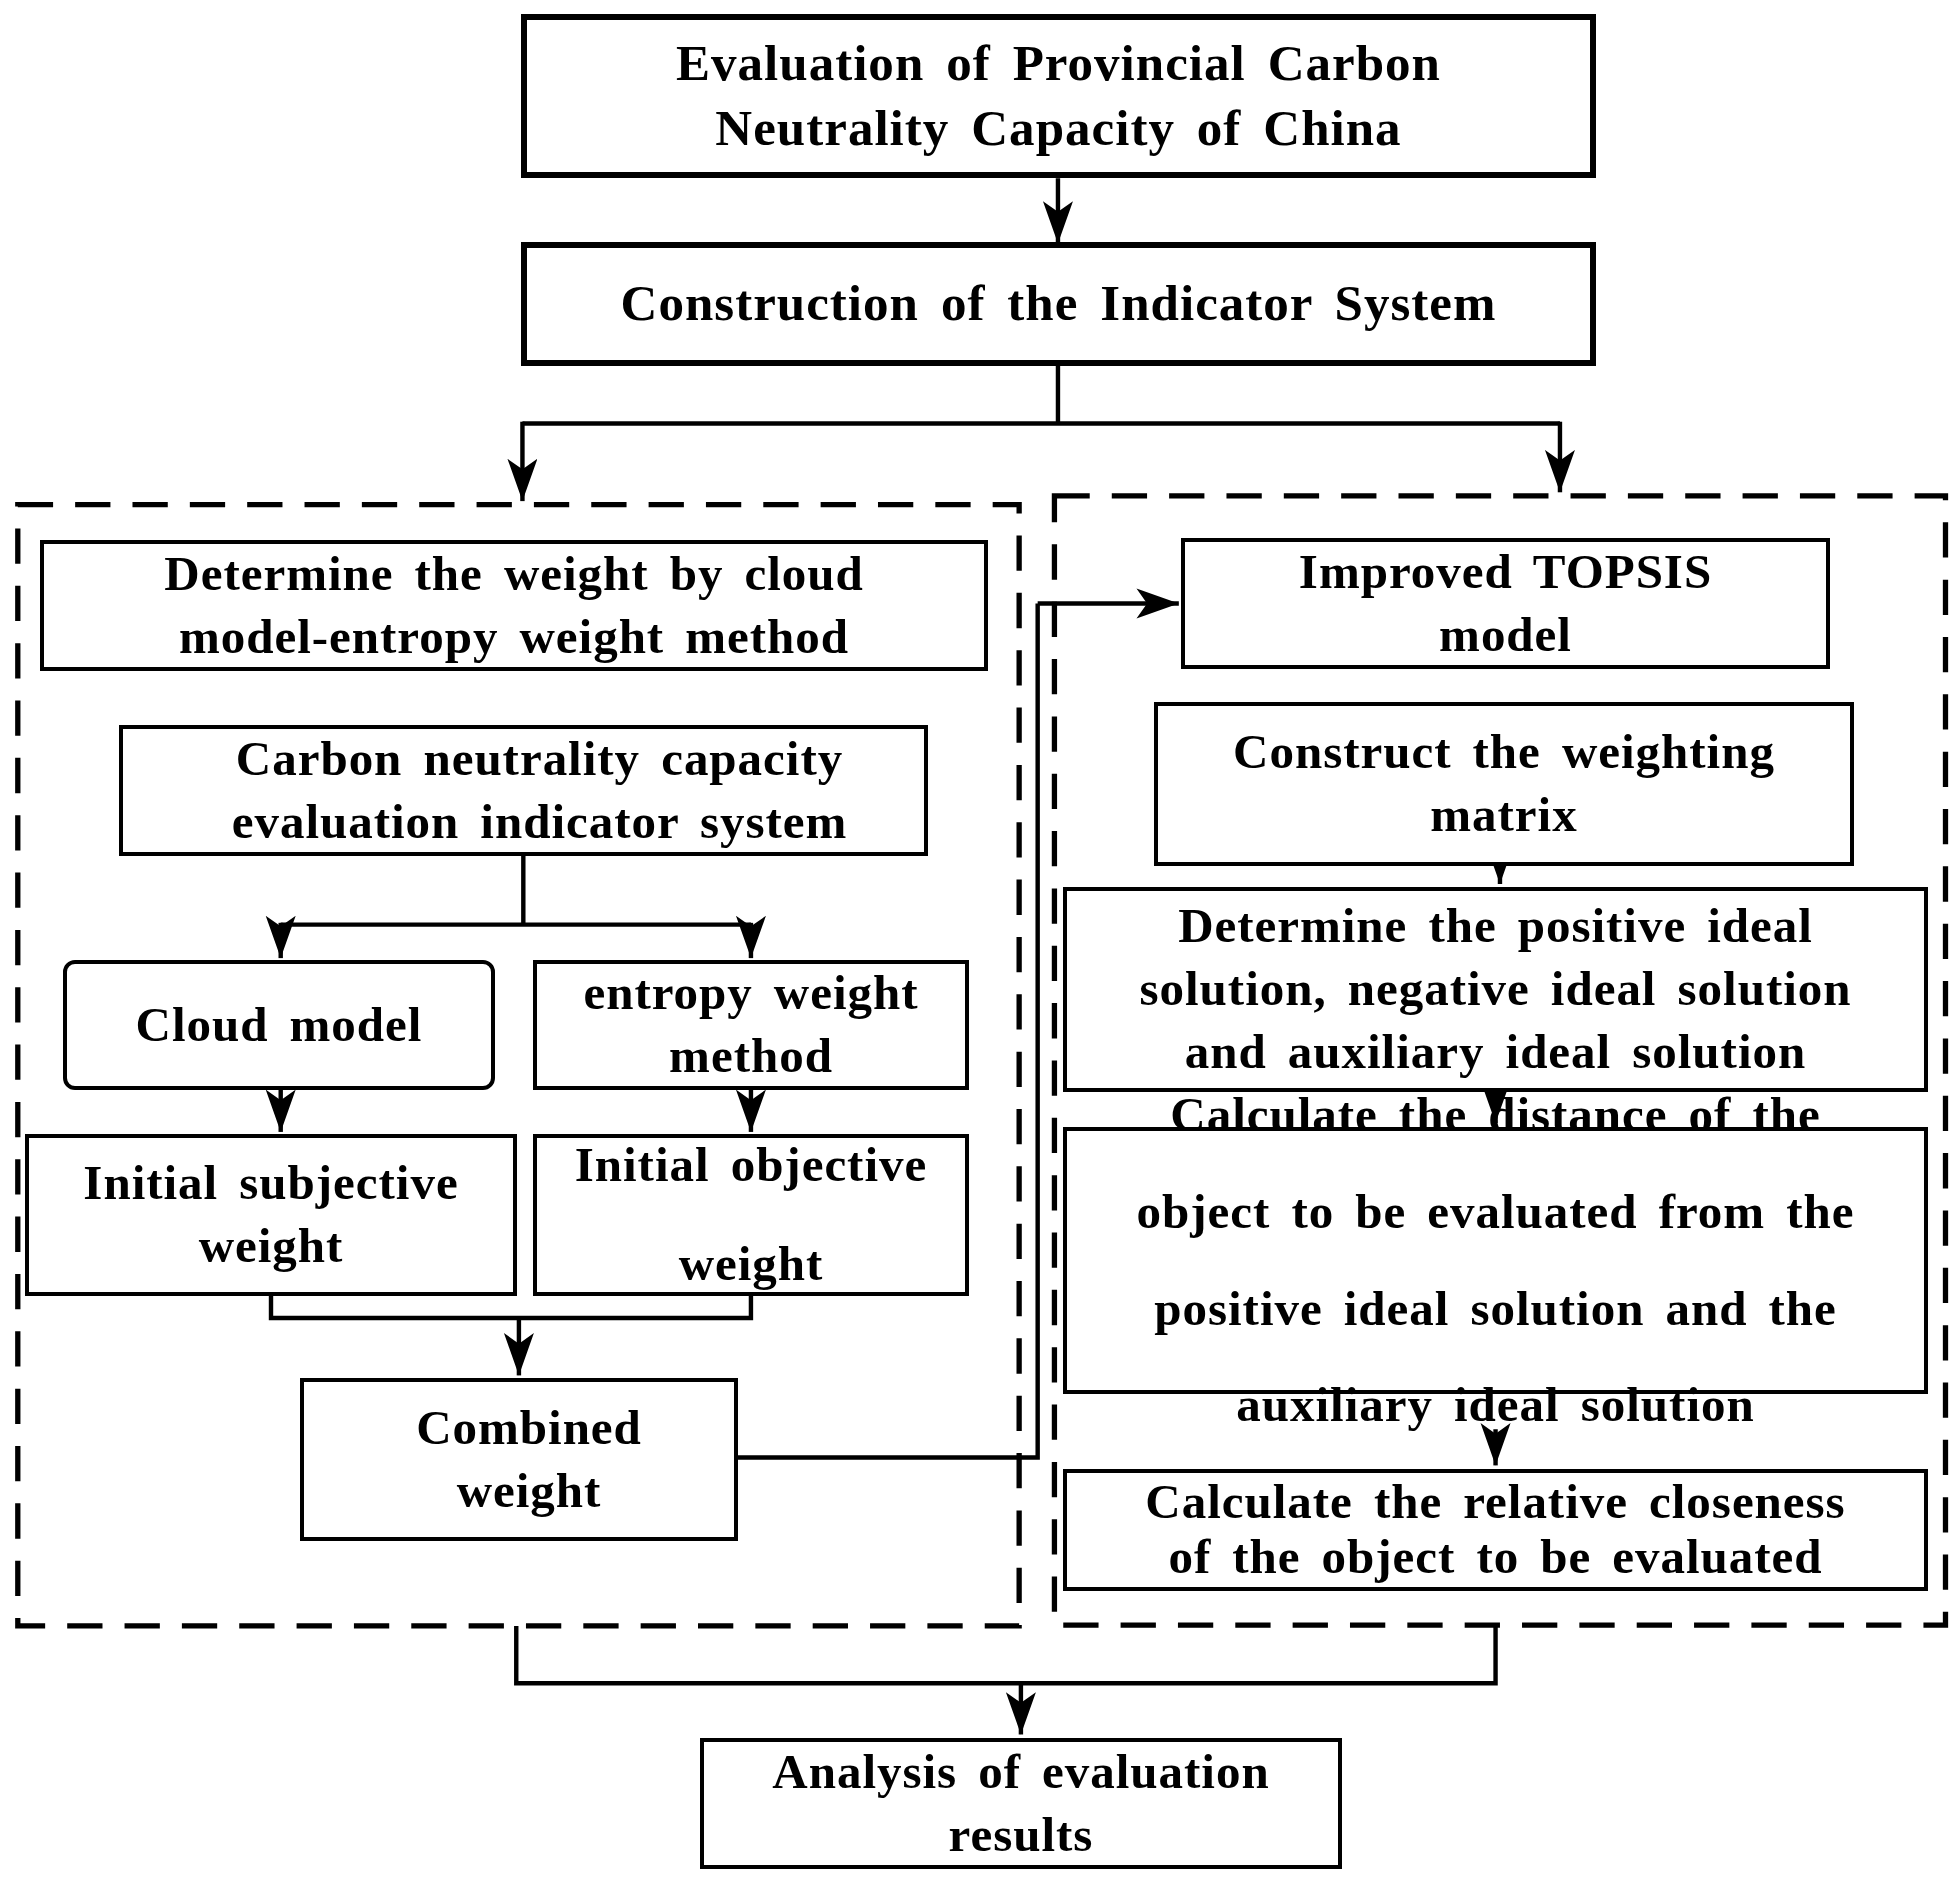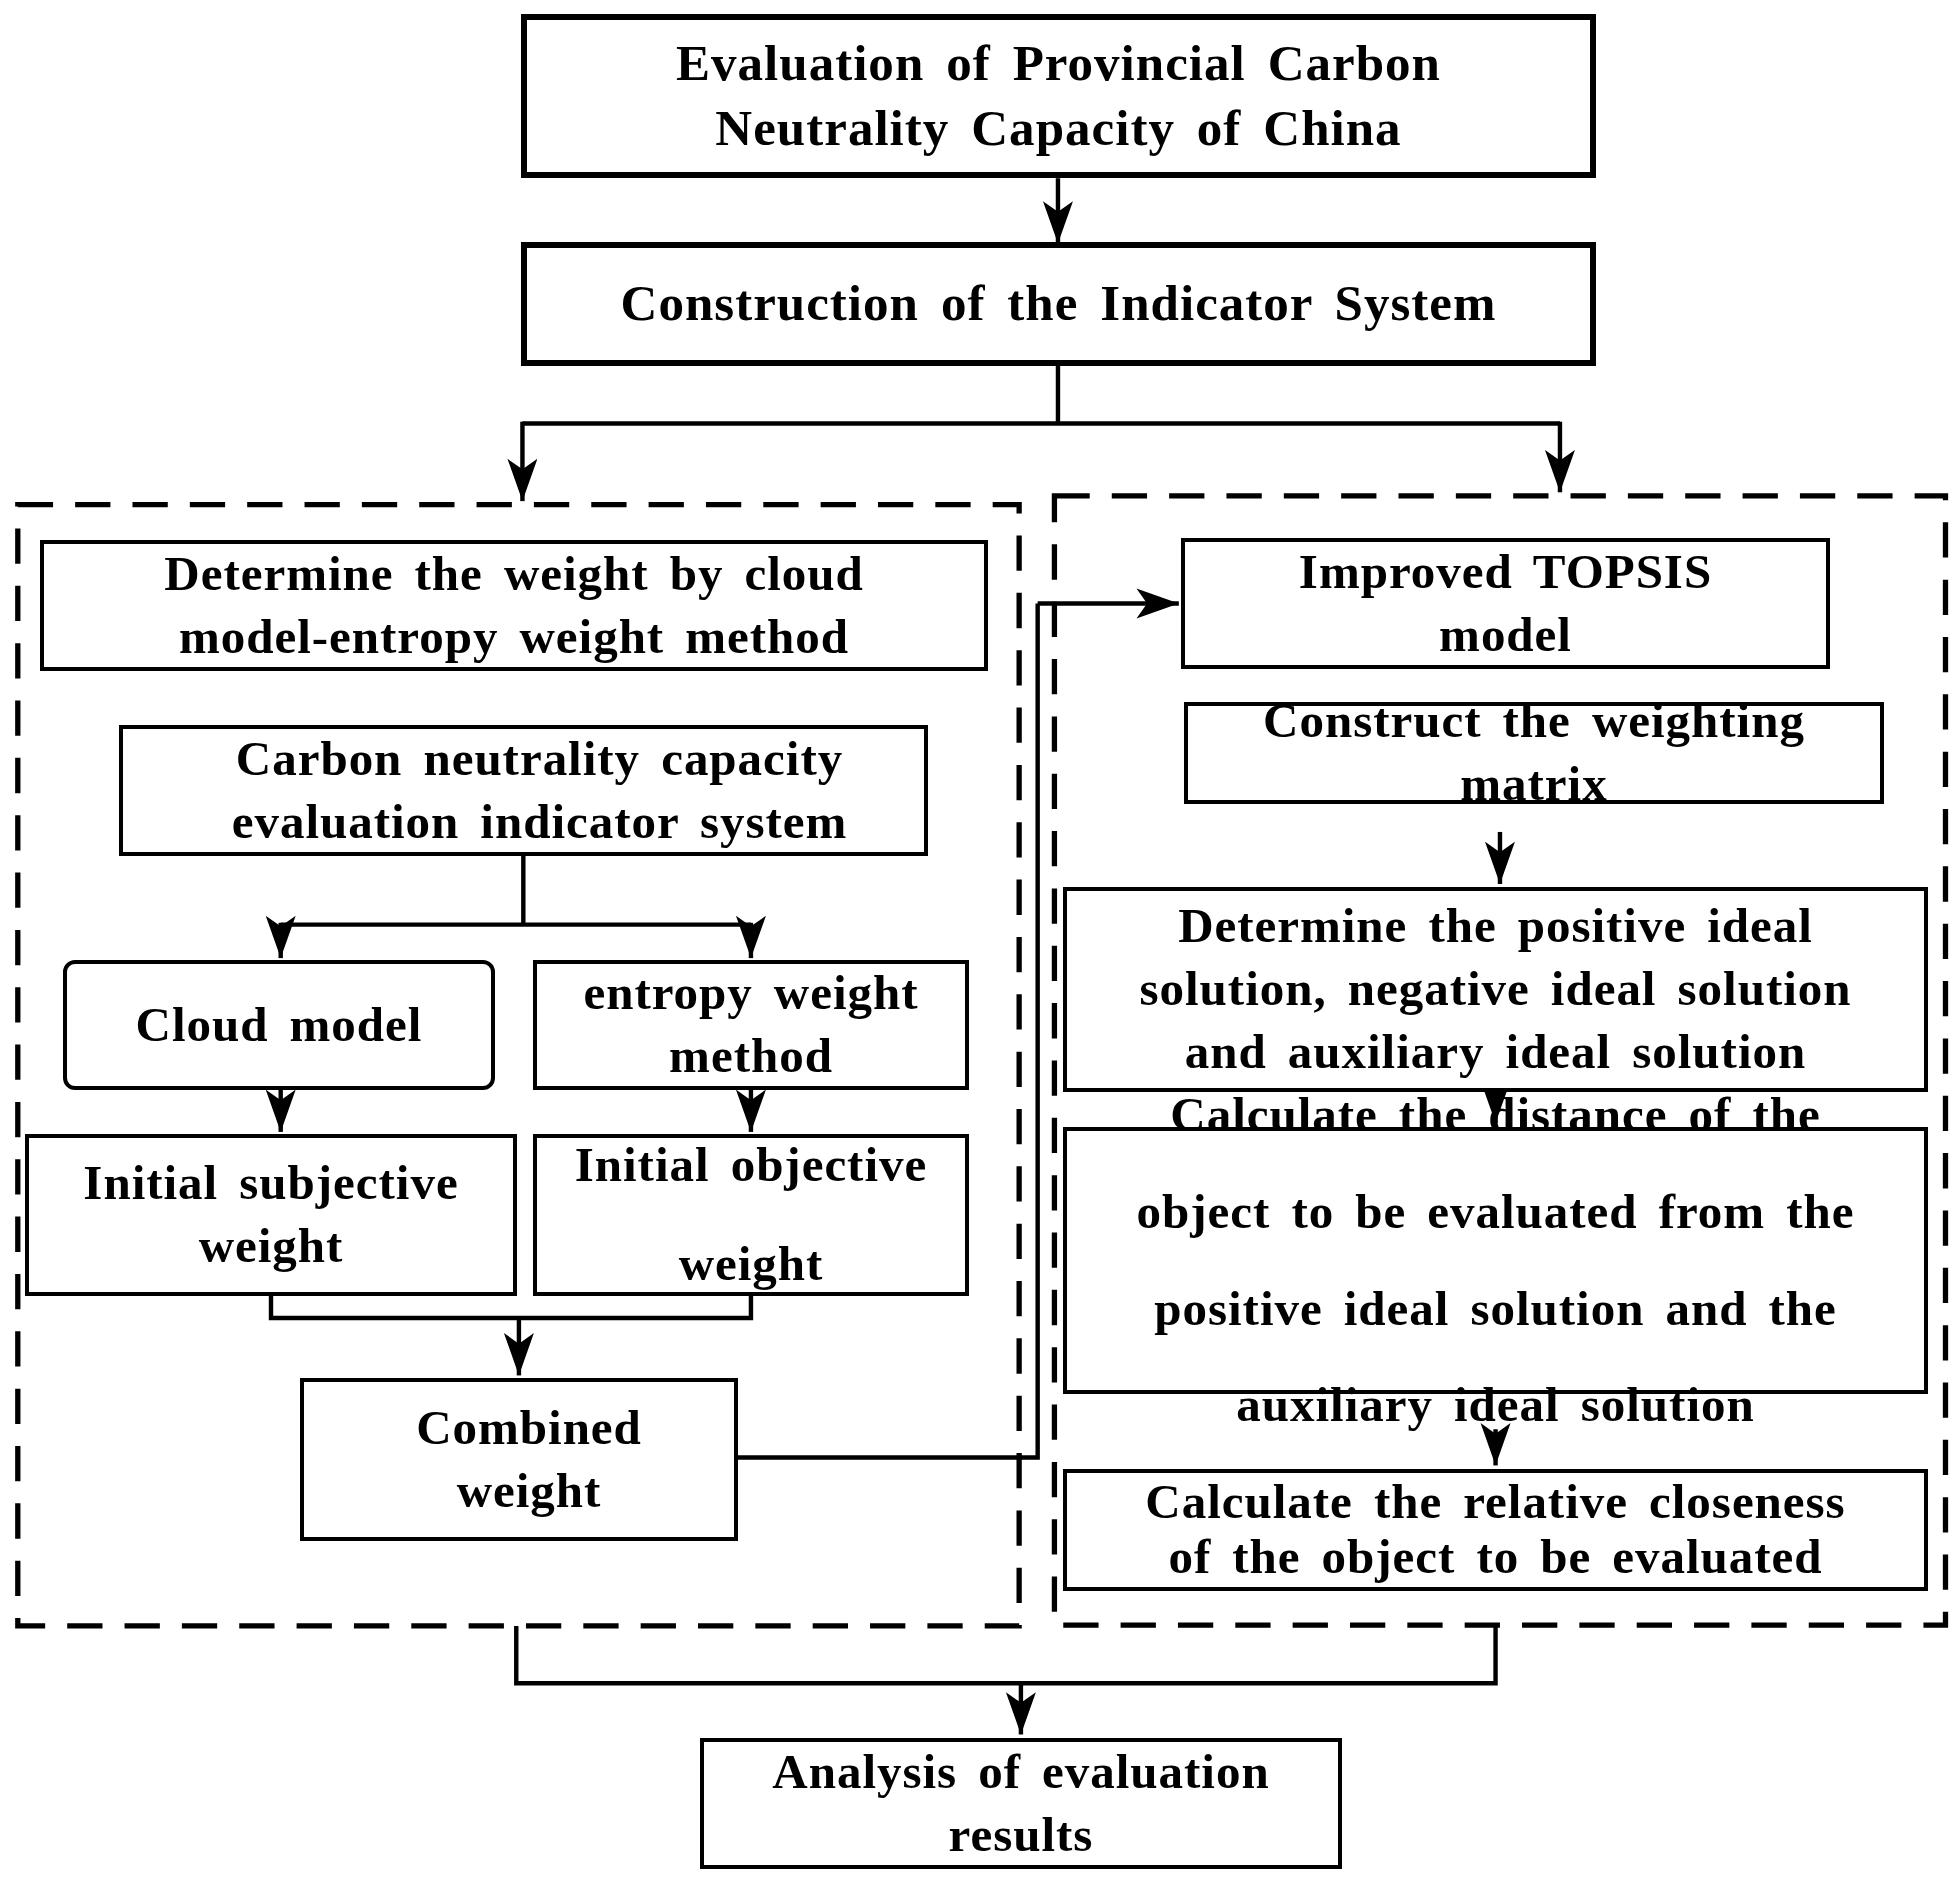--- a/index.html
+++ b/index.html
@@ -31,21 +31,21 @@
   #box-evaluation{left:521px;top:14px;width:1075px;height:164px;}
   #box-construction{left:521px;top:242px;width:1075px;height:124px;}
   #box-weight-method{left:40px;top:540px;width:948px;height:131px;}
   #box-indicator-system{left:119px;top:725px;width:809px;height:131px;padding-left:32px;}
   #box-cloud-model{left:63px;top:960px;width:432px;height:130px;border-radius:12px;}
   #box-entropy-method{left:533px;top:960px;width:436px;height:130px;}
   #box-subjective{left:25px;top:1134px;width:492px;height:162px;align-items:center;}
   #box-objective{left:533px;top:1134px;width:436px;height:162px;gap:36px;}
   #box-combined{left:300px;top:1378px;width:438px;height:163px;padding-left:20px;}
   #box-topsis{left:1181px;top:538px;width:649px;height:131px;}
-  #box-weighting-matrix{left:1154px;top:702px;width:700px;height:102px;margin-left:30px;}
+  #box-weighting-matrix{left:1154px;top:702px;width:700px;height:164px;}
   #box-ideal{left:1063px;top:887px;width:865px;height:205px;}
   #box-distance{left:1063px;top:1127px;width:865px;height:267px;gap:34px;}
   #box-closeness{left:1063px;top:1469px;width:865px;height:122px;line-height:1.12;}
   #box-analysis{left:700px;top:1738px;width:642px;height:131px;}
 </style>
 </head>
 <body>
 
 <div id="figure">
 

